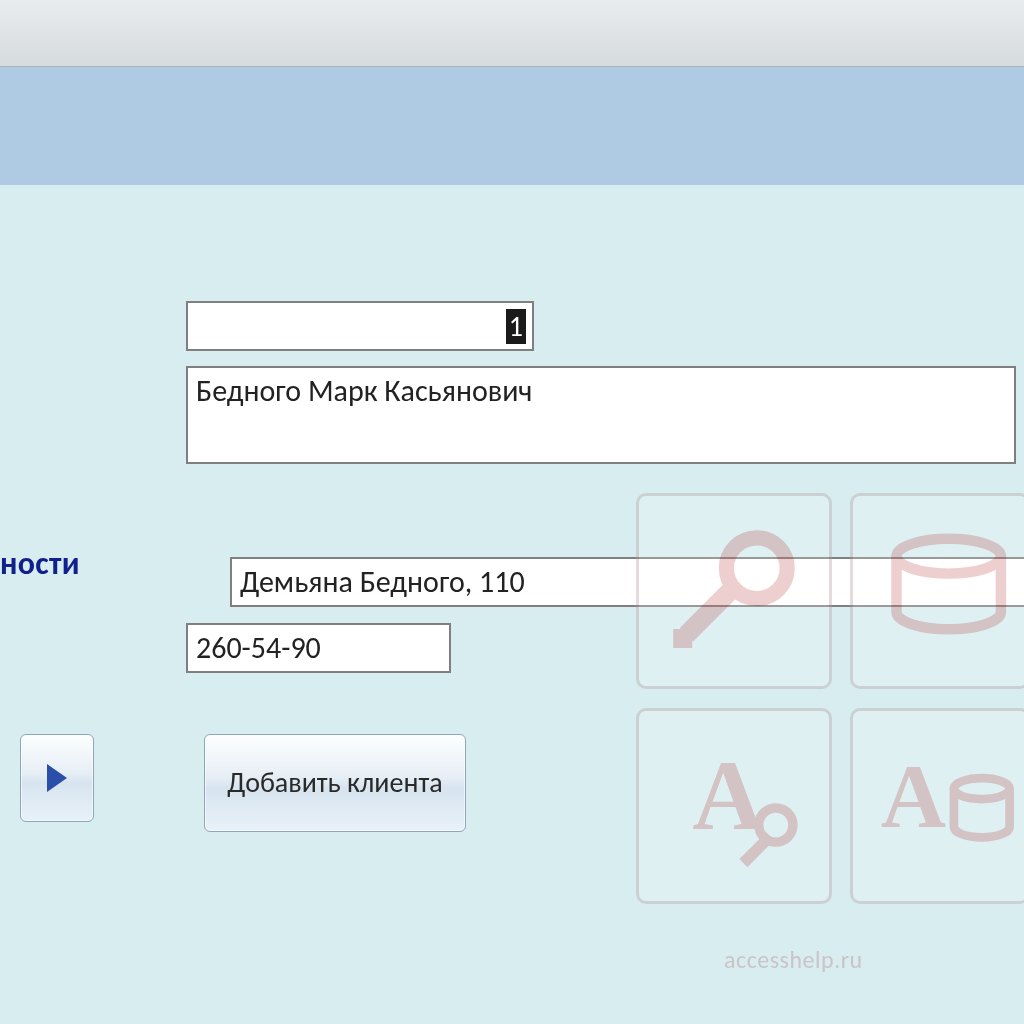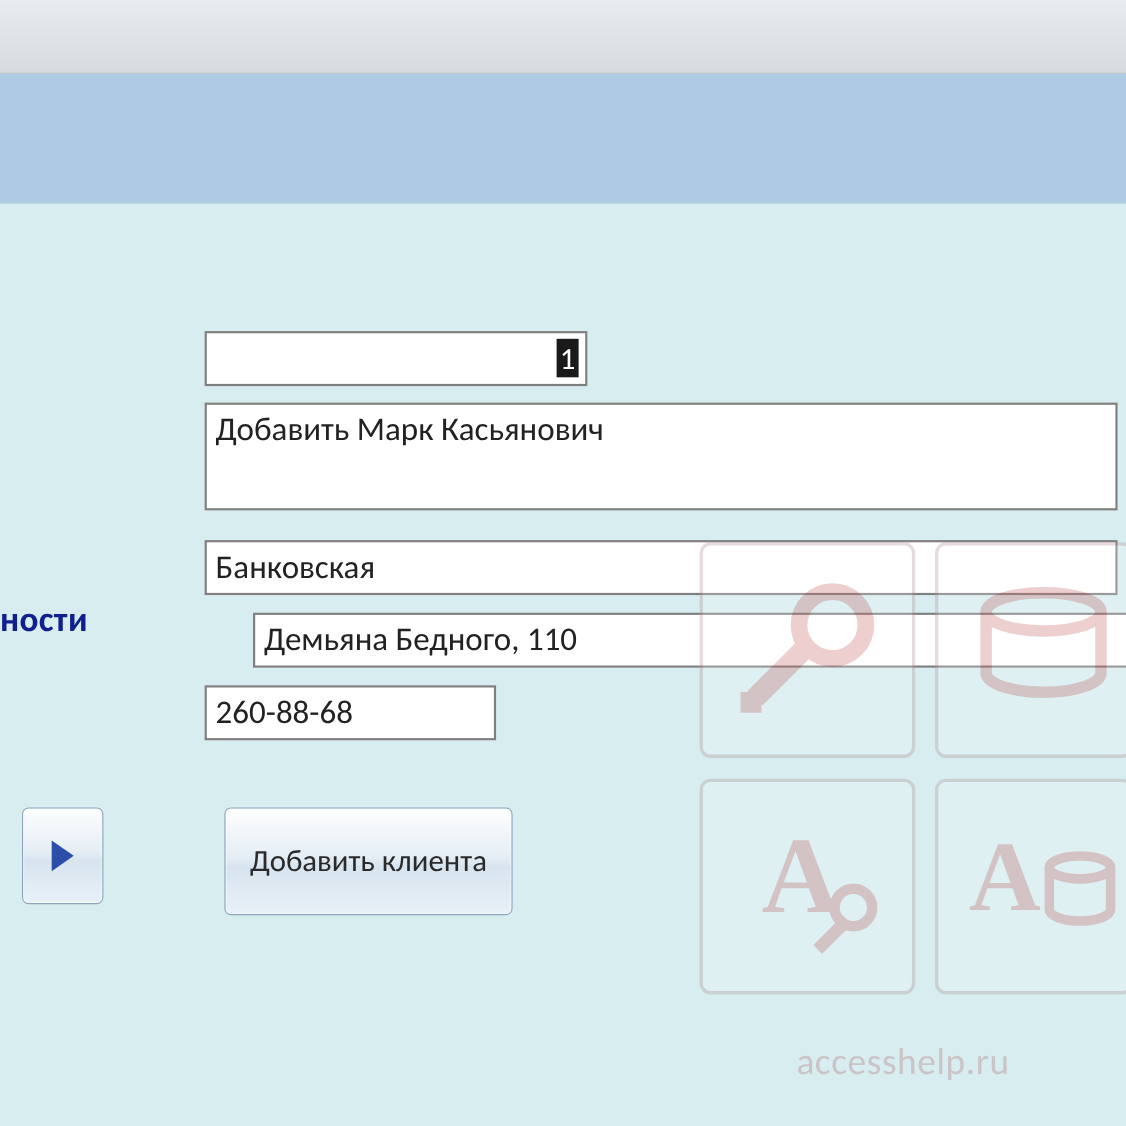--- a/index.html
+++ b/index.html
@@ -97,21 +97,21 @@
     opacity: 0.35;
     border: 3px solid #b79b9e;
     border-radius: 10px;
     background: rgba(255,255,255,0.6);
   }
   .wm svg { width: 100%; height: 100%; display:block; }
   .wm-text {
     position: absolute;
     color: #c3a3a5;
     opacity: .55;
-    font-size: 34px;
+    font-size: 24px;
     letter-spacing: .5px;
     font-family: inherit;
   }
 </style>
 </head>
 <body>
 
 <div class="toolbar-top"></div>
 <div class="header-band"></div>
 
@@ -120,33 +120,30 @@
   <span class="label-partial" style="top:321px;">ности</span>
 
   <div id="fld-id" class="fld" style="left:186px; top:116px; width:348px; height:50px; padding:4px 6px;">
     <span style="visibility:hidden;">.</span>
     <span style="float:right;">
       <span class="cursorbox">1</span>
     </span>
   </div>
 
   <div class="fld" style="left:186px; top:181px; width:830px; height:98px;">
-    <span>Добавить Марк Касьянович</span>
+    <span>Бедного Марк Касьянович</span>
   </div>
 
-  <div class="fld" style="left:186px; top:306px; width:830px; height:50px;">
-    <span>Банковская</span>
-  </div>
 
   <div class="fld" style="left:186px; top:372px; width:830px; height:50px;margin-left:44px;">
     <span>Демьяна Бедного, 110</span>
   </div>
 
   <div class="fld" style="left:186px; top:438px; width:265px; height:50px;">
-    <span>260-88-68</span>
+    <span>260-54-90</span>
   </div>
 
   <div class="btn nav-btn" style="left:20px; top:549px;">
     <span class="arrow-right"></span>
   </div>
 
   <div class="btn" style="left:204px; top:549px; width:260px; height:96px; white-space:pre-line;">
     <span>Добавить клиента</span>
   </div>
 

